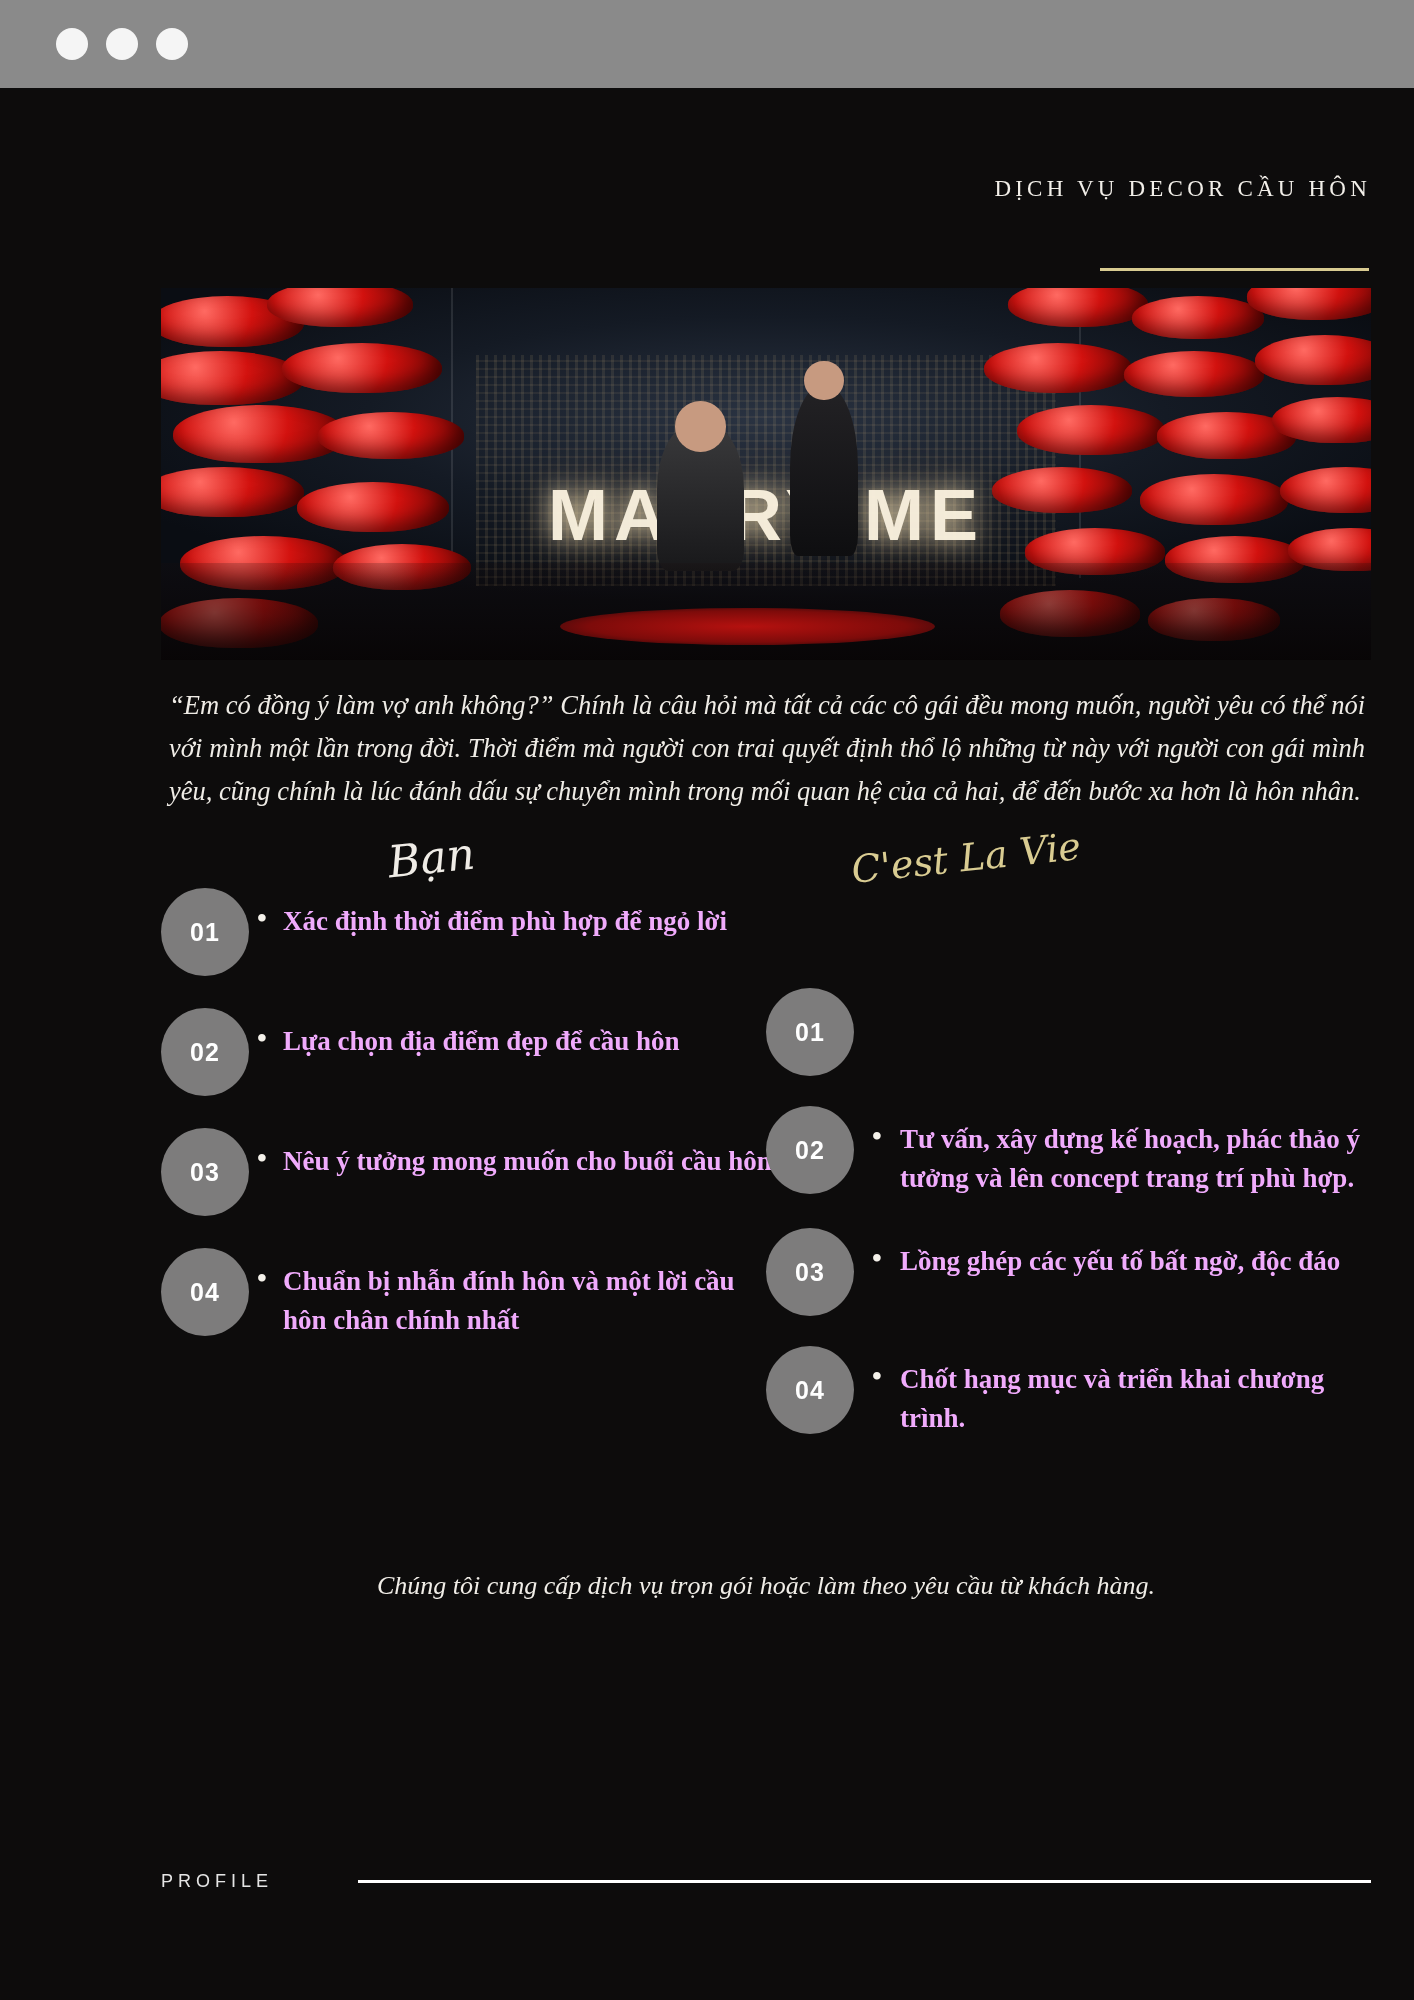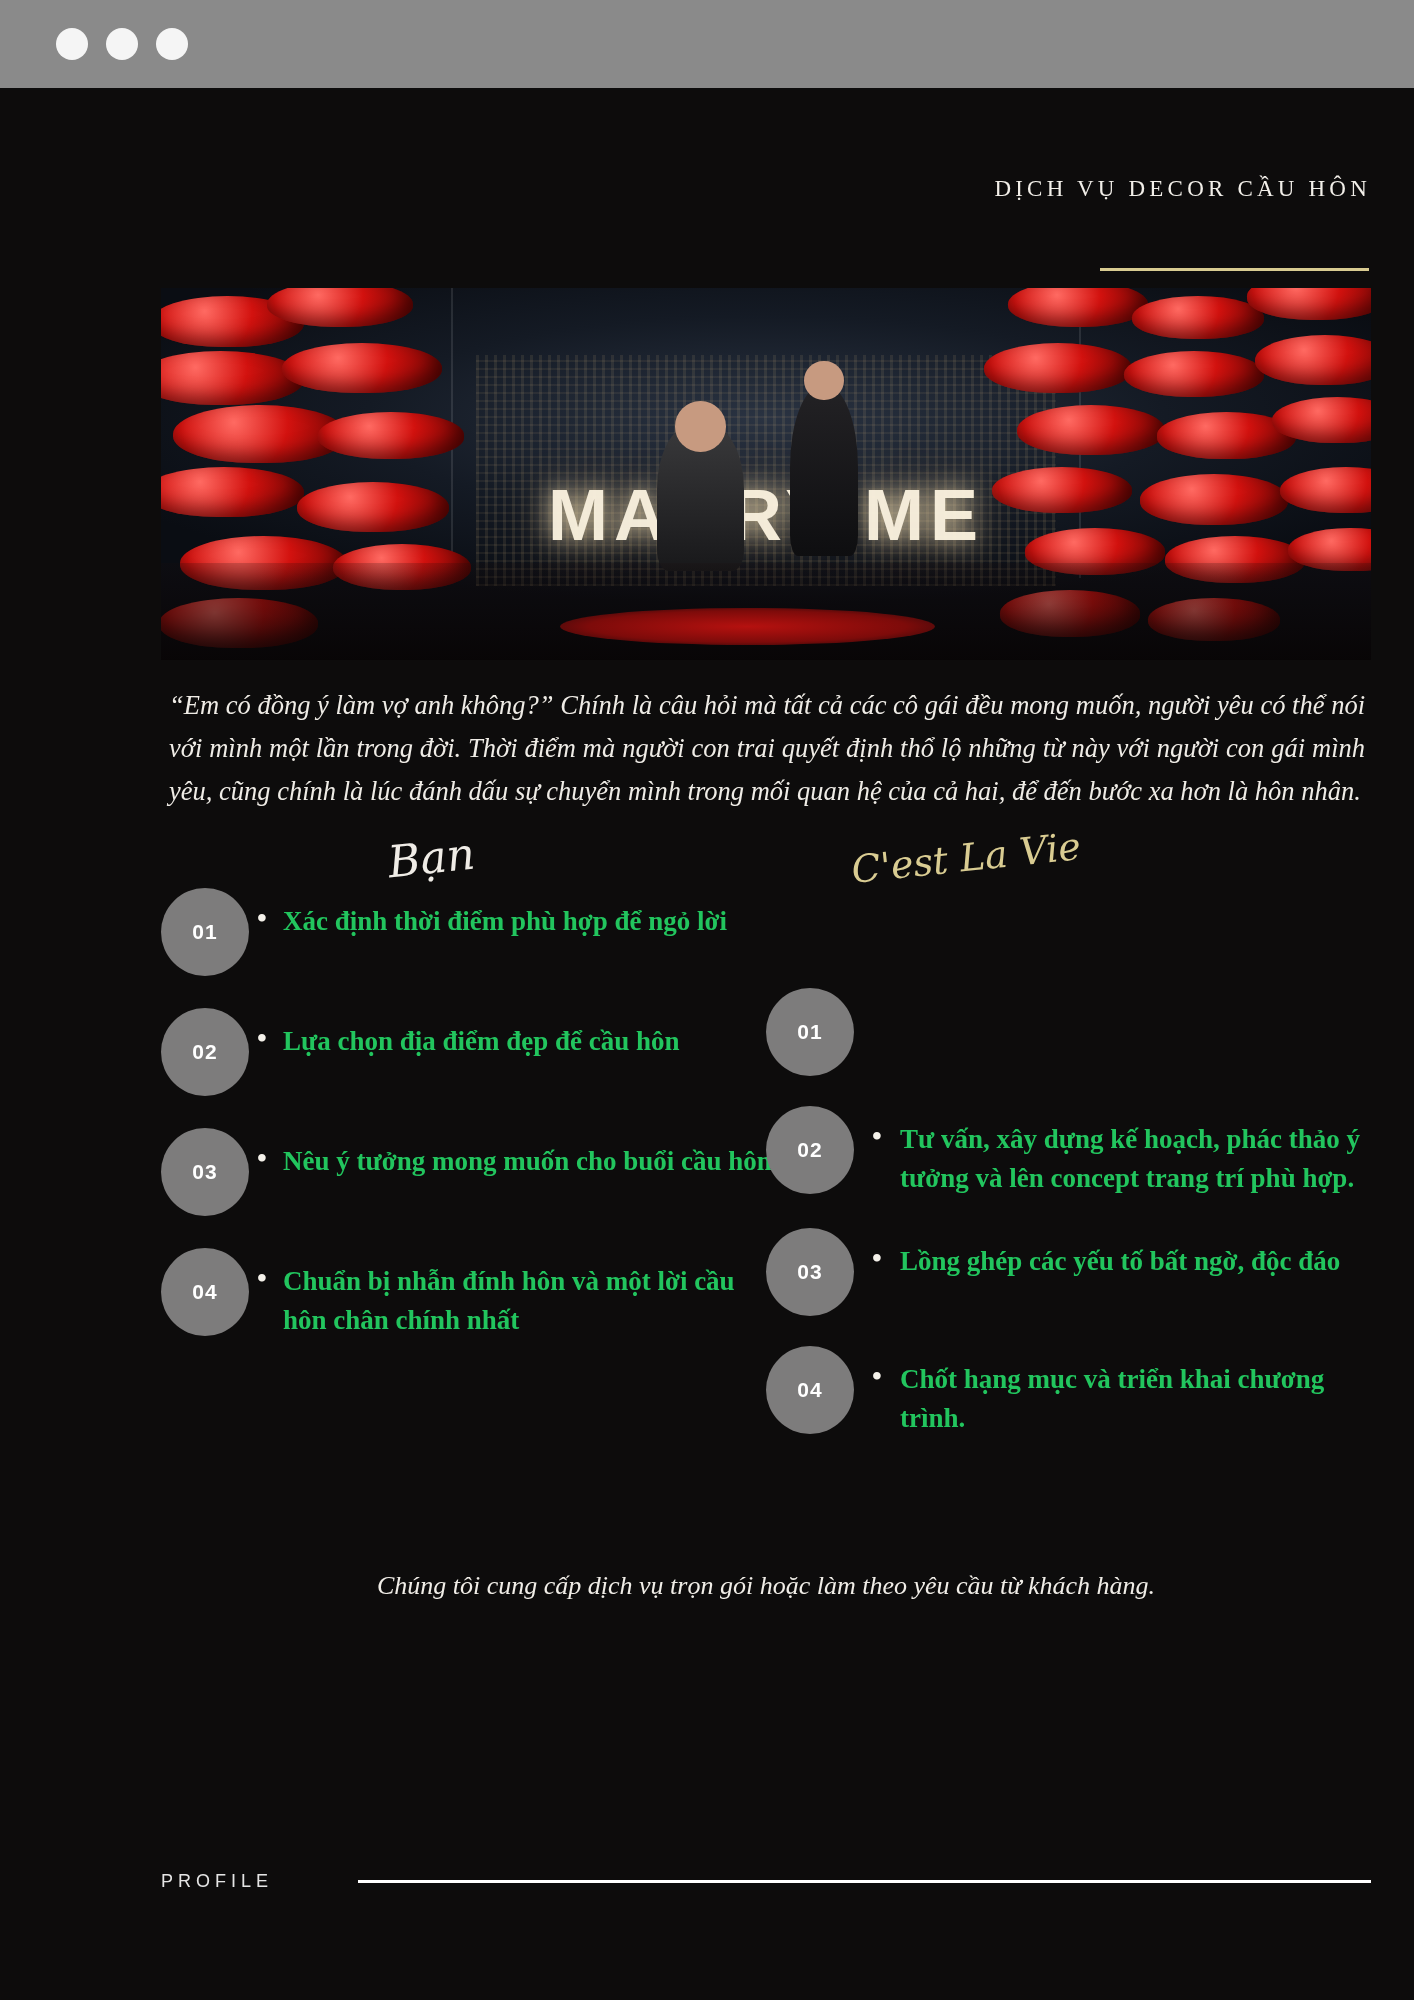--- a/index.html
+++ b/index.html
@@ -244,25 +244,25 @@
     width: 88px;
     height: 88px;
     border-radius: 50%;
     background: #7d7c7c;
     color: #ffffff;
     display: flex;
     align-items: center;
     justify-content: center;
     font-family: "Liberation Sans", sans-serif;
     font-weight: 700;
-    font-size: 21px;
+    font-size: 25px;
     letter-spacing: 1px;
   }
   .step-text {
-    color: #22c55e;
+    color: #f0abfc;
     font-weight: 700;
     font-size: 27px;
     line-height: 1.45;
     padding-top: 14px;
     padding-left: 34px;
     position: relative;
   }
   .step-text::before {
     content: "•";
     position: absolute;

